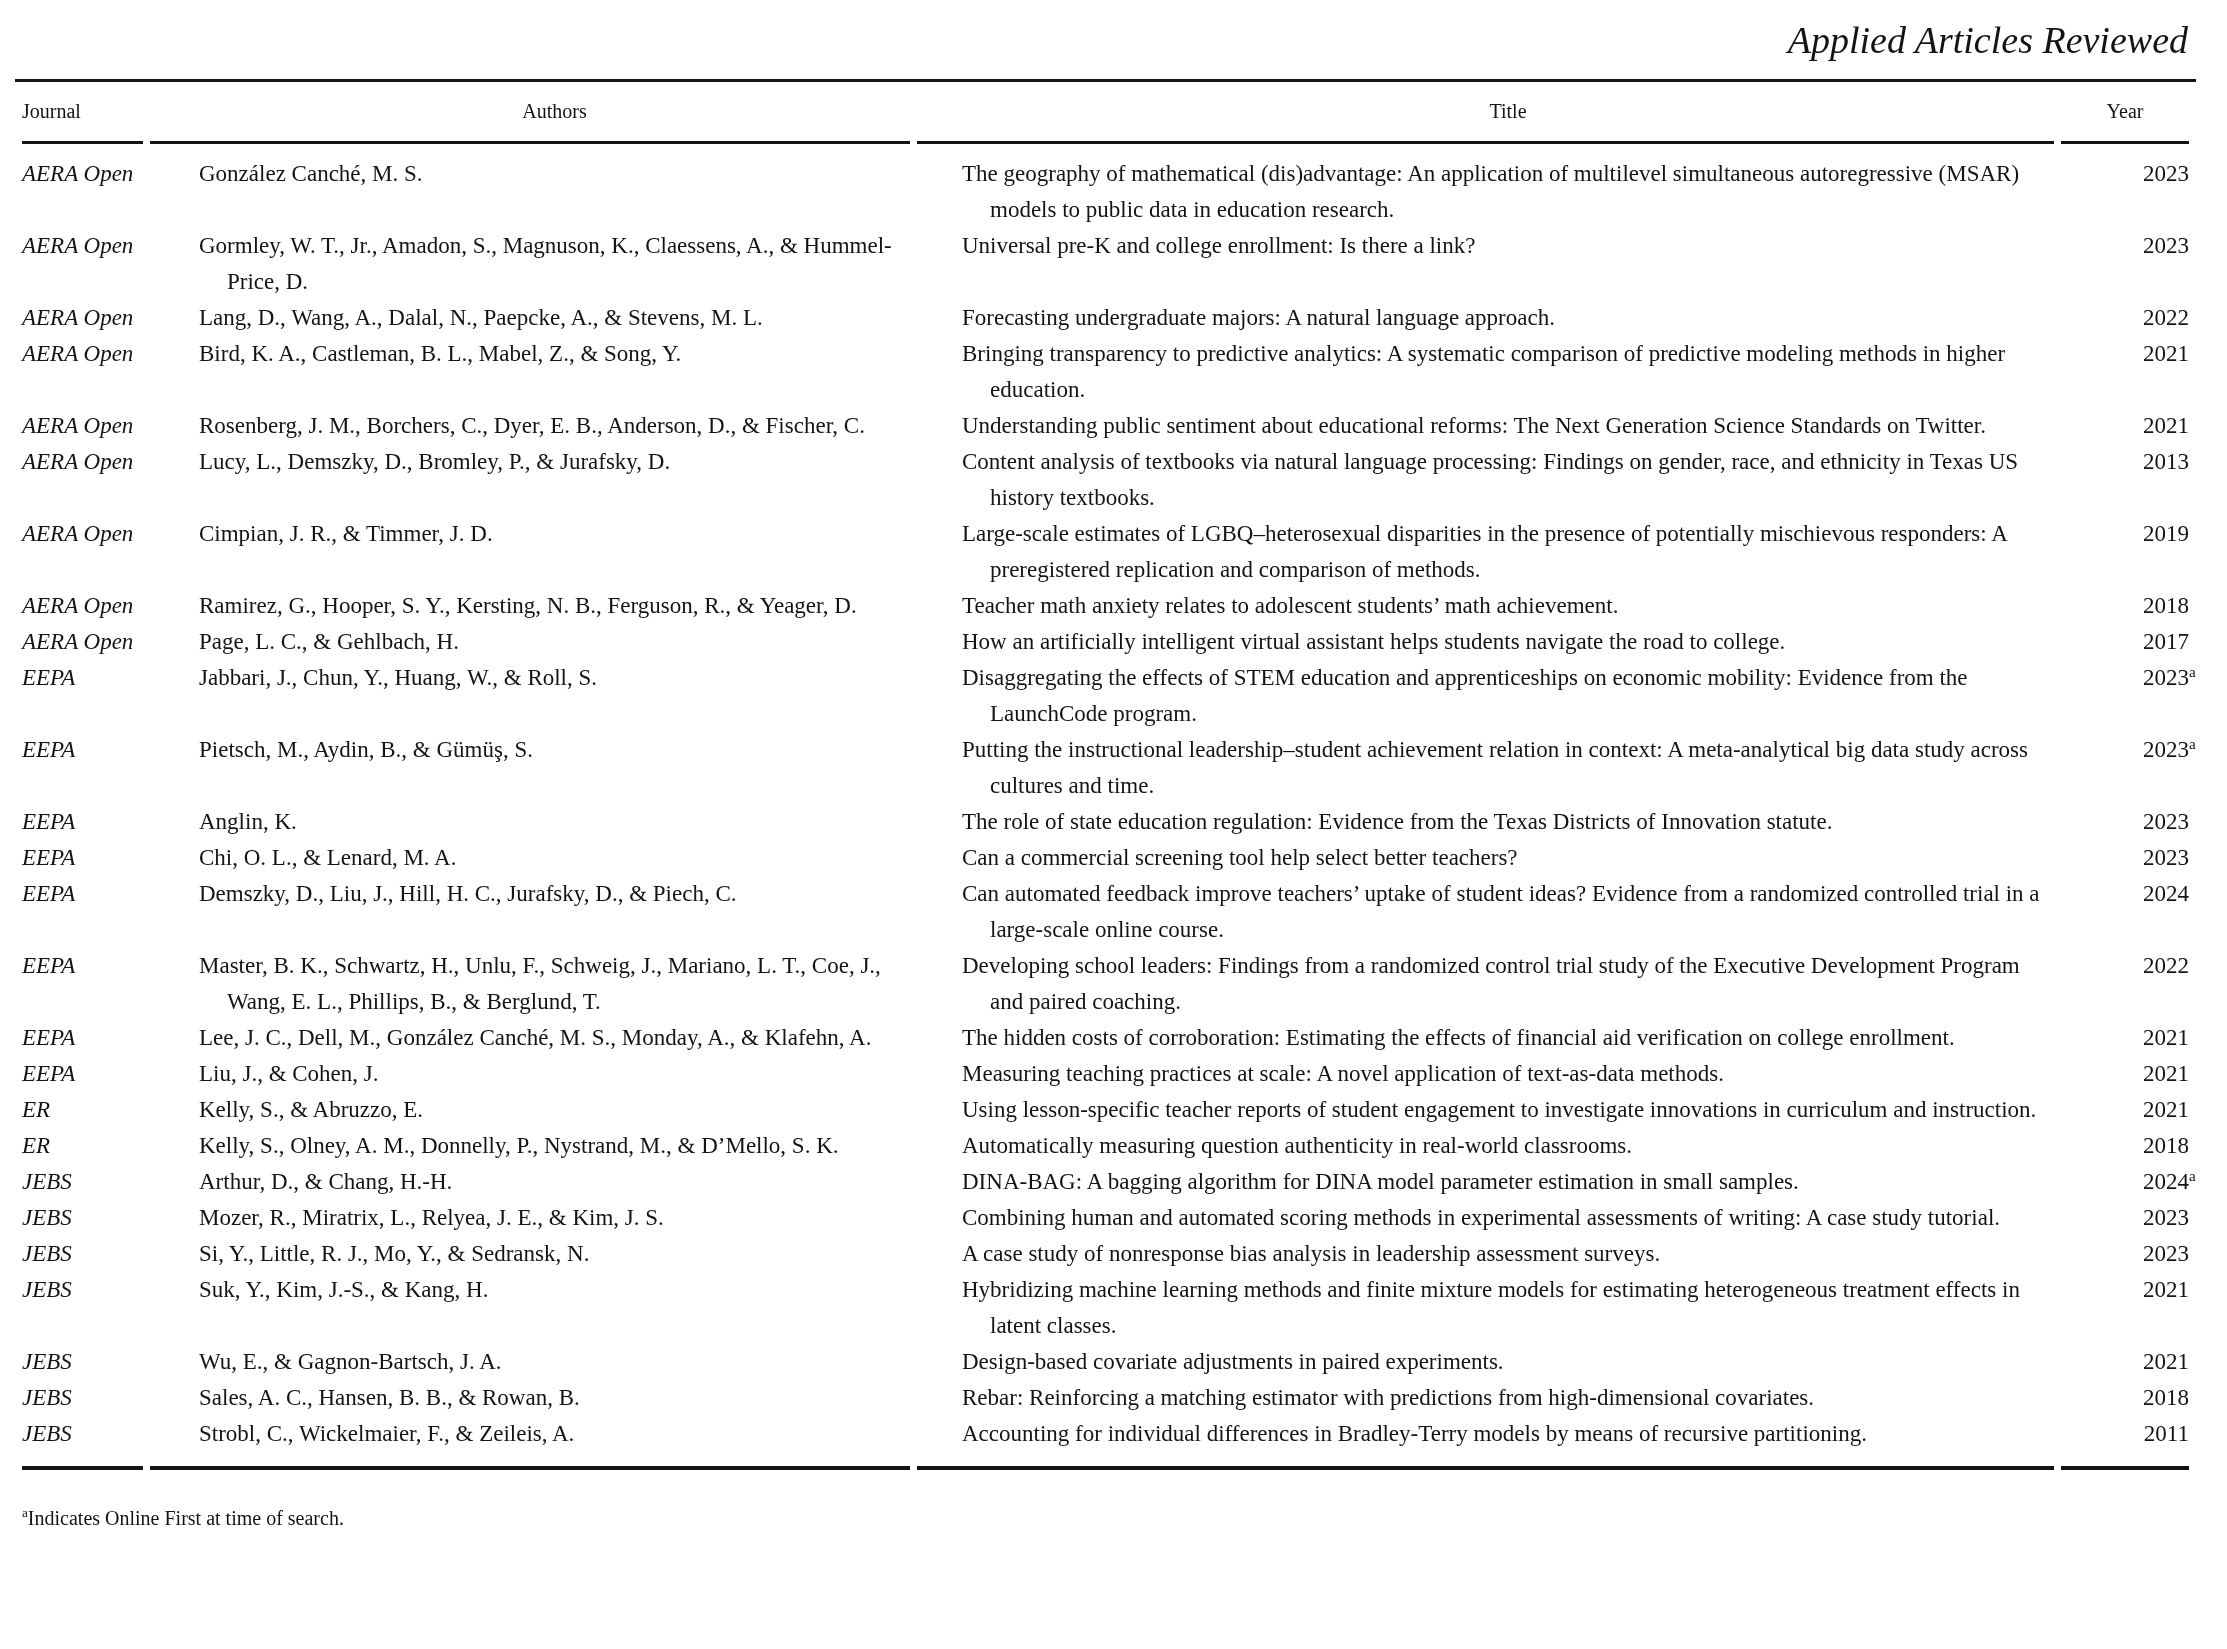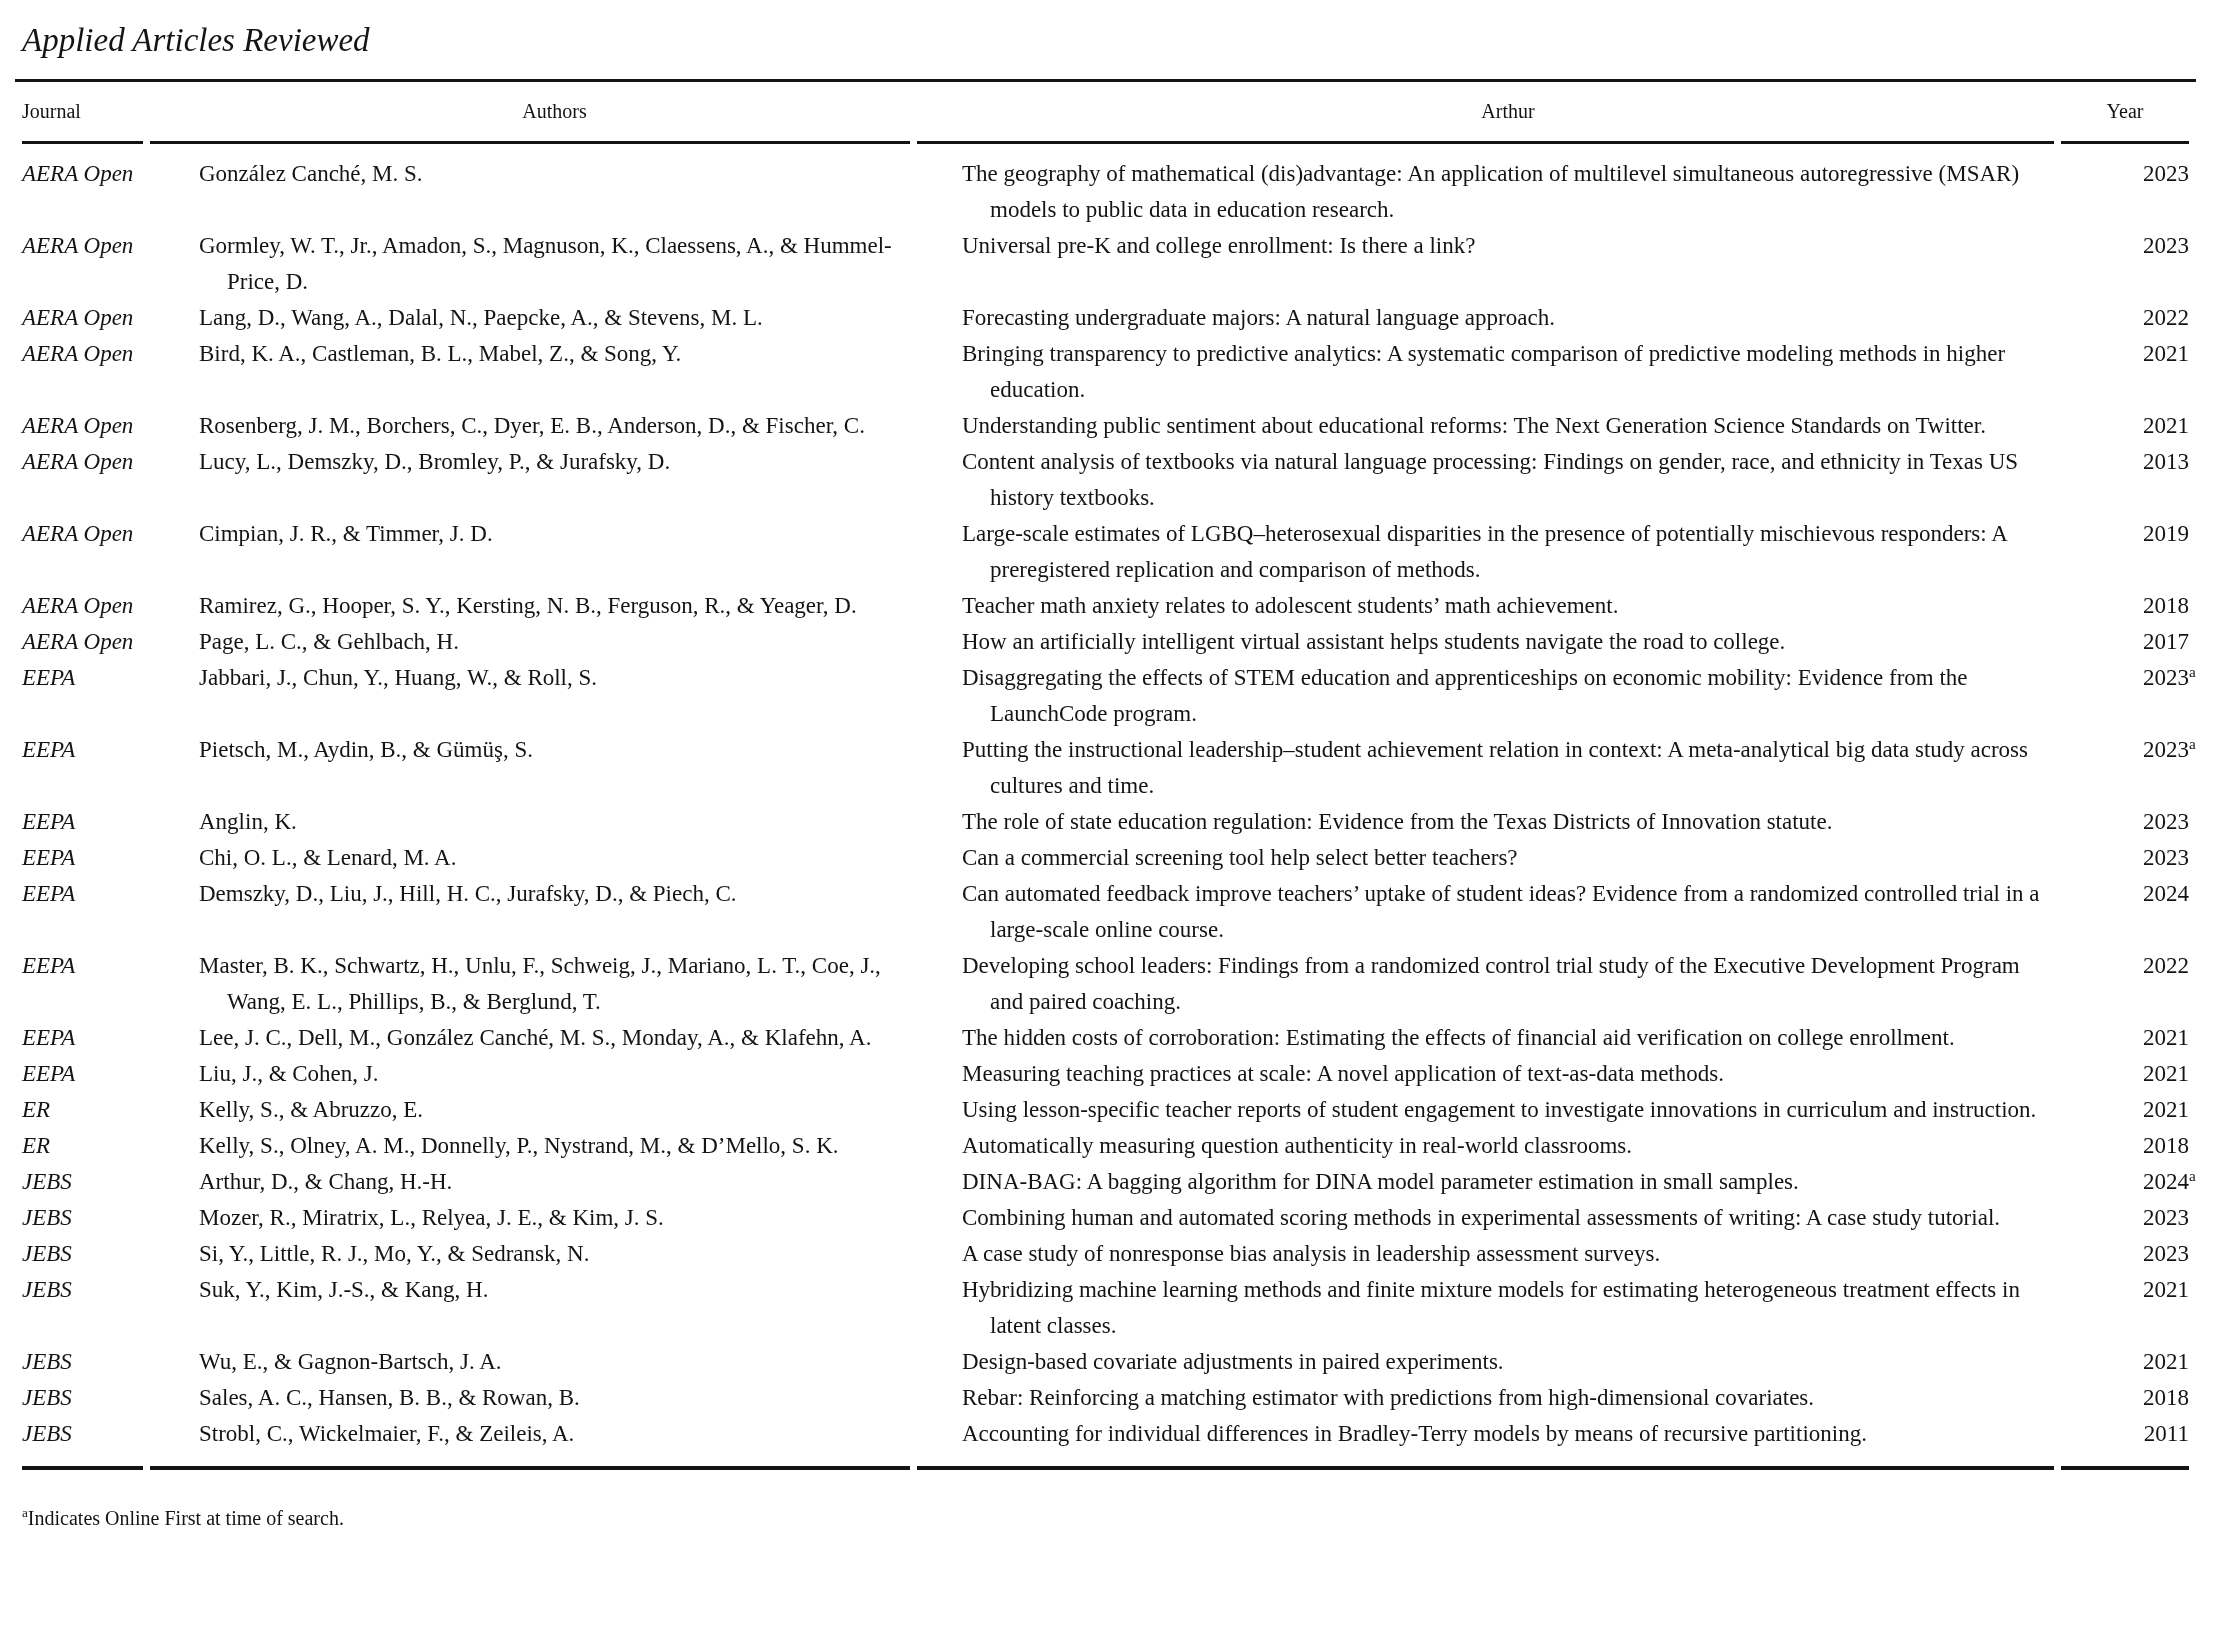--- a/index.html
+++ b/index.html
@@ -18,25 +18,26 @@
   .page {
     padding: 11px 39px 0 22px;
   }
   .table-label {
     font-size: 33px;
     line-height: 37px;
     margin: 0;
     font-weight: normal;
   }
   .table-caption {
-    font-size: 33px;
+    font-size: 38px;
     line-height: 37px;
     margin: 11px 0 0 0;
     font-style: italic;
     font-weight: normal;
+    text-align: right;
   }
   table.articles {
     border-collapse: separate;
     border-spacing: 7px 0;
     table-layout: fixed;
     margin-left: -7px;
     margin-top: 20px;
     border: none;
     border-top: 3.9px solid #141414;
     width: 2181px;
@@ -112,21 +113,21 @@
     <colgroup>
       <col class="c-journal">
       <col class="c-authors">
       <col class="c-title">
       <col class="c-year">
     </colgroup>
     <thead>
       <tr>
         <th class="h-journal">Journal</th>
         <th class="h-authors">Authors</th>
-        <th class="h-title">Arthur</th>
+        <th class="h-title">Title</th>
         <th class="h-year">Year</th>
       </tr>
     </thead>
     <tbody>
         <tr>
           <td class="td-journal">AERA Open</td>
           <td class="td-authors">González Canché, M. S.</td>
           <td class="td-title">The geography of mathematical (dis)advantage: An application of multilevel simultaneous autoregressive (MSAR) models to public data in education research.</td>
           <td class="td-year">2023</td>
         </tr>

